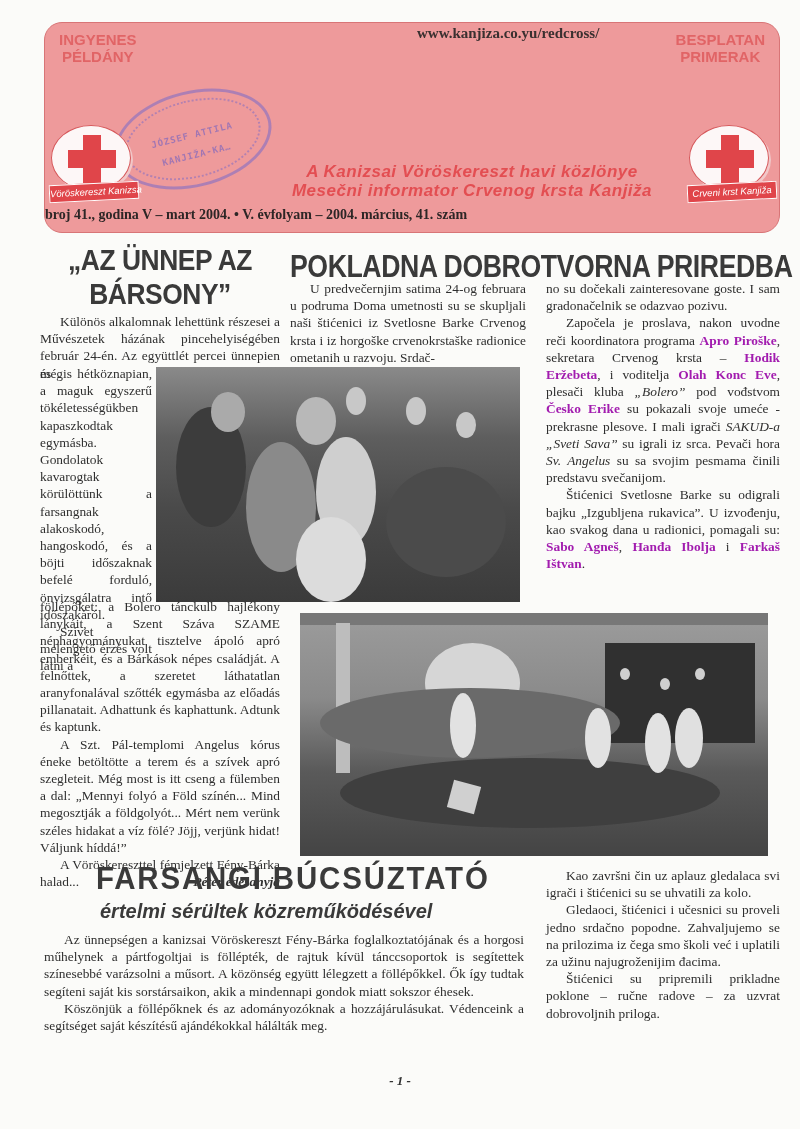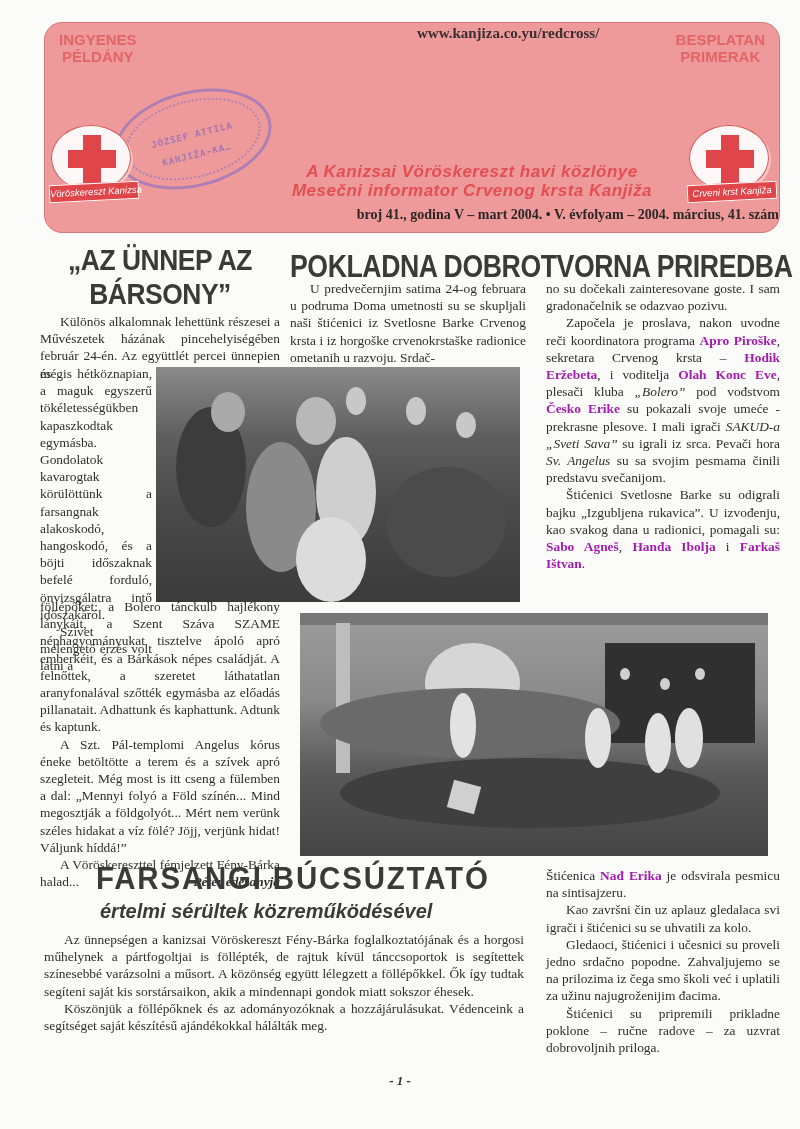--- a/index.html
+++ b/index.html
@@ -30,21 +30,21 @@
     text-shadow: 4px 4px 0 #d95a5d;
   }
   .subtitle {
     position: absolute; left: 0; width: 100%; text-align: center;
     font-family: "Liberation Sans", sans-serif; font-style: italic; font-weight: bold;
     font-size: 17px; color: #e34e52; letter-spacing: 0.5px;
   }
   .sub1 { top: 139px; left: 60px; }
   .sub2 { top: 158px; left: 60px; }
   .issue-line {
-    position: absolute; left: 0; width: 100%; top: 184px; text-align: right;
+    position: absolute; left: 0; width: 100%; top: 184px; text-align: left;
     font-family: "Liberation Serif", serif; font-weight: bold; font-size: 14px; color: #2d2626;
   }
   .rc-badge { position: absolute; top: 102px; width: 86px; height: 80px; }
   .rc-left { left: 6px; }
   .rc-right { right: 4px; }
   .rc-oval {
     position: absolute; left: 0; top: 0; width: 80px; height: 66px;
     background: #fdf7f7; border: 1.5px solid #d6585b; border-radius: 50%;
     box-shadow: 2px 2px 0 #f1c7c8;
   }
@@ -221,23 +221,20 @@
   <div class="ph-shape" style="left:20px;top:75px;width:300px;height:70px;background:#6a6a6a;"></div>
   <div class="ph-shape" style="left:40px;top:145px;width:380px;height:70px;background:#3f3f3f;"></div>
   <div class="ph-shape" style="left:150px;top:80px;width:26px;height:65px;background:#e2e2e2;"></div>
   <div class="ph-shape" style="left:285px;top:95px;width:26px;height:60px;background:#e2e2e2;"></div>
   <div class="ph-shape" style="left:345px;top:100px;width:26px;height:60px;background:#e2e2e2;"></div>
   <div class="ph-shape" style="left:375px;top:95px;width:28px;height:60px;background:#e0e0e0;"></div>
   <div style="position:absolute;left:150px;top:170px;width:28px;height:28px;background:#d0d0d0;transform:rotate(15deg);"></div>
 </div>
 
 <div class="text col-right-bottom">
-  <p class="noindent">
-    <span>Štićenica </span><b>Nađ Erika</b><span> je odsvirala pesmicu na sintisajzeru.</span>
-  </p>
   <p>Kao završni čin uz aplauz gledalaca svi igrači i štićenici su se uhvatili za kolo.</p>
   <p>Gledaoci, štićenici i učesnici su proveli jedno srdačno popodne. Zahvaljujemo se na prilozima iz čega smo školi već i uplatili za užinu najugroženijim đacima.</p>
   <p>Štićenici su pripremili prikladne poklone – ručne radove – za uzvrat dobrovoljnih priloga.</p>
 </div>
 
 <div class="headline h-bottom">FARSANGI BÚCSÚZTATÓ</div>
 <div class="kicker">értelmi sérültek közreműködésével</div>
 <div class="text col-bottom">
   <p>Az ünnepségen a kanizsai Vöröskereszt Fény-Bárka foglalkoztatójának és a horgosi műhelynek a pártfogoltjai is föllépték, de rajtuk kívül tánccsoportok is segítettek színesebbé varázsolni a műsort. A közönség együtt lélegzett a föllépőkkel. Ők így tudtak segíteni saját kis sorstársaikon, akik a mindennapi gondok miatt sokszor éhesek.</p>
   <p>Köszönjük a föllépőknek és az adományozóknak a hozzájárulásukat. Védenceink a segítséget saját készítésű ajándékokkal hálálták meg.</p>

